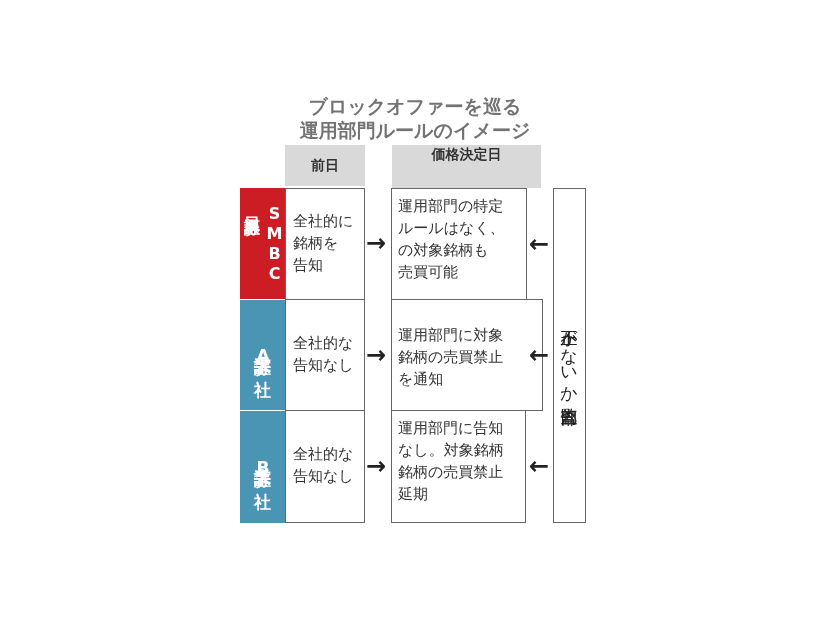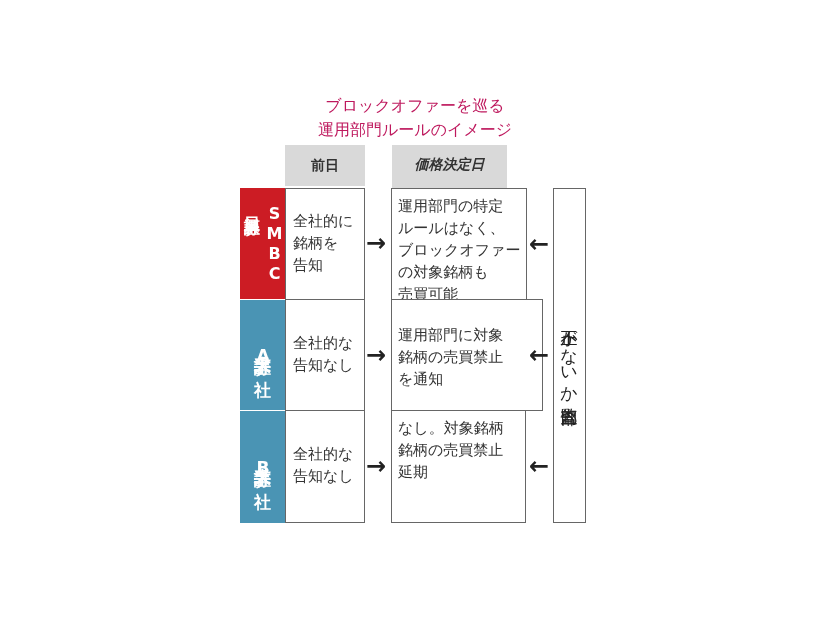--- a/index.html
+++ b/index.html
@@ -1,56 +1,55 @@
 <!DOCTYPE html>
 <html><head>
 <meta charset="utf-8">
 <style>
   html, body { margin:0; padding:0; }
   body { width:826px; height:620px; background:#ffffff; position:relative; overflow:hidden;
          font-family:"DejaVu Sans", "Liberation Sans", sans-serif; color:#222; }
   .abs { position:absolute; box-sizing:border-box; }
-  .title { left:240px; width:350px; text-align:center; font-weight:normal; font-size:16px; line-height:24px; color:#be185d; }
+  .title { left:240px; width:350px; text-align:center; font-weight:bold; font-size:19px; line-height:24px; color:#737373; }
   .hdr { background:#d9d9d9; text-align:center; font-family:"DejaVu Serif", serif; font-weight:bold; font-size:14px; color:#333; }
   .label { color:#fff; font-weight:bold; font-size:17px; display:flex; justify-content:center; align-items:center; }
   .red { background:#cc1c24; }
   .blue { background:#4a94b4; }
   .cell { background:#fff; border:1.5px solid #666; font-size:15px; line-height:22px; color:#333; }
   .vcol { writing-mode:vertical-rl; text-orientation:upright; letter-spacing:1px; }
   .arrow { font-size:24px; font-weight:bold; color:#222; line-height:24px; }
 </style>
 </head>
 <body>
 
 <div class="abs title" style="top:94px;">ブロックオファーを巡る</div>
 <div class="abs title" style="top:118px;">運用部門ルールのイメージ</div>
 
 <div class="abs hdr" style="left:285px; top:145px; width:80px; height:41px; line-height:41px;">
   <span>前日</span>
 </div>
-<div class="abs hdr" style="left:392px; top:145px; width:115px; height:43px; padding-top:10px; line-height:19px;font-style:italic;">
+<div class="abs hdr" style="left:392px; top:145px; width:149px; height:43px; padding-top:0; line-height:19px;">
   <div>価格決定日</div>
 </div>
 
 <div class="abs label red" style="left:240px; top:188px; width:46px; height:111px;">
   <div style="display:flex; flex-direction:row-reverse; gap:2px;">
     <span class="vcol" style="font-size:16px; line-height:20px;">SMBC</span>
     <span class="vcol" style="font-size:16px; line-height:20px;">日興証券</span>
   </div>
 </div>
 <div class="abs cell" style="left:285px; top:188px; width:80px; height:128px; padding:21px 0 0 7px;">
   <div>全社的に</div>
   <div>銘柄を</div>
   <div>告知</div>
 </div>
 <div class="abs arrow" style="left:366px; top:231px;">→</div>
 <div class="abs cell" style="left:391px; top:188px; width:136px; height:112px; padding:6px 0 0 6px;">
   <div>運用部門の特定</div>
   <div>ルールはなく、</div>
-  <div>ブロックオファー</div>
   <div>の対象銘柄も</div>
   <div>売買可能</div>
 </div>
 <div class="abs arrow" style="left:529px; top:232px;">←</div>
 
 <div class="abs label blue" style="left:240px; top:299px; width:46px; height:111px; border-top:1px solid #fff;">
   <span class="vcol" style="line-height:22px;">大手証券A社</span>
 </div>
 <div class="abs cell" style="left:285px; top:299px; width:80px; height:112px; padding:32px 0 0 7px;">
   <div>全社的な</div>
@@ -66,20 +65,21 @@
 
 <div class="abs label blue" style="left:240px; top:410px; width:46px; height:113px; border-top:1px solid #fff;">
   <span class="vcol" style="line-height:22px;">大手証券B社</span>
 </div>
 <div class="abs cell" style="left:285px; top:410px; width:80px; height:113px; padding:32px 0 0 7px;">
   <div>全社的な</div>
   <div>告知なし</div>
 </div>
 <div class="abs arrow" style="left:366px; top:454px;">→</div>
 <div class="abs cell" style="left:391px; top:410px; width:135px; height:113px; padding:6px 0 0 6px;">
+  <div>運用部門に告知</div>
   <div>なし。対象銘柄</div>
   <div>銘柄の売買禁止</div>
   <div>延期</div>
 </div>
 <div class="abs arrow" style="left:529px; top:454px;">←</div>
 
 <div class="abs cell" style="left:553px; top:188px; width:33px; height:335px; display:flex; justify-content:center; align-items:center;">
   <span class="vcol" style="font-size:17px; line-height:20px; color:#222; letter-spacing:0;">不正がないか内部監査</span>
 </div>
 

